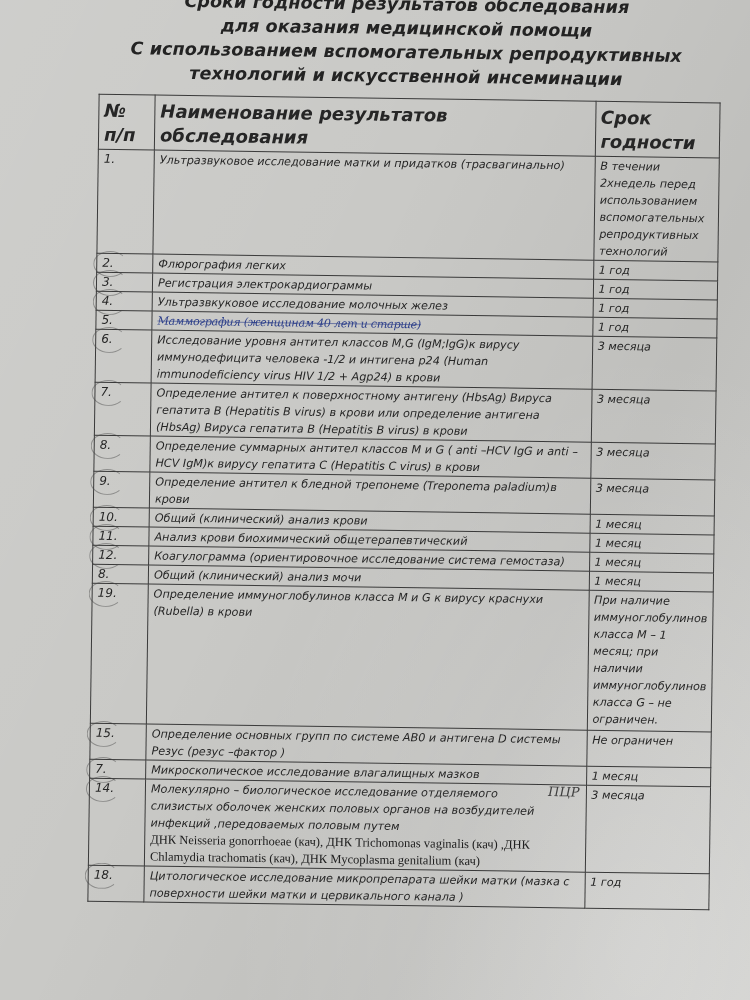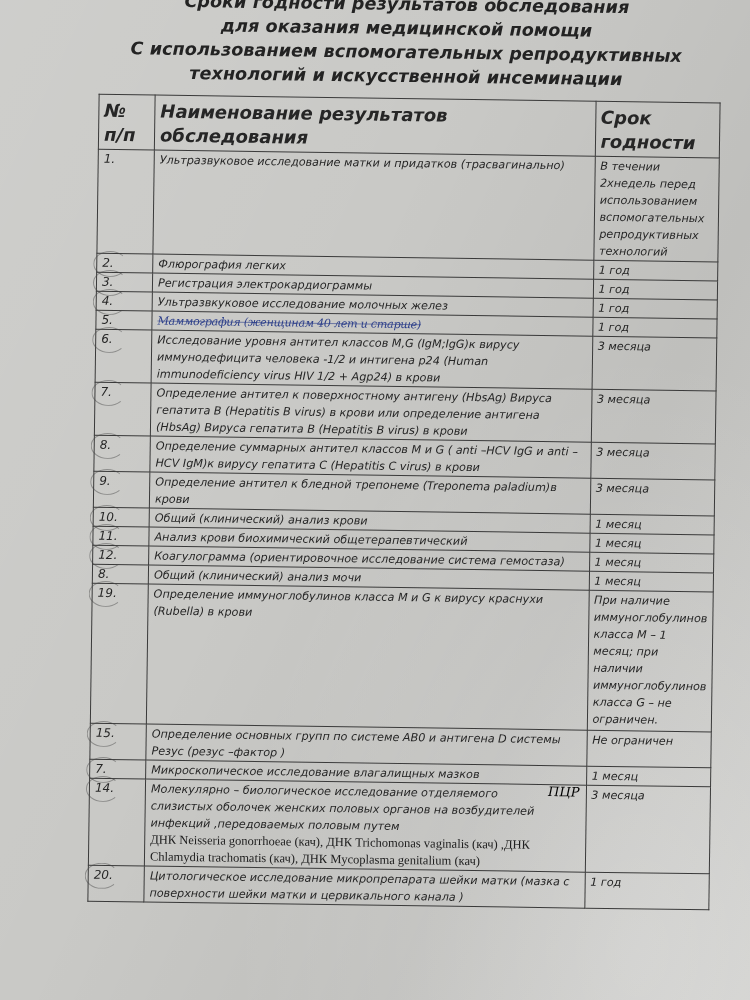--- a/index.html
+++ b/index.html
@@ -95,21 +95,21 @@
       font-style: normal;
       font-size: 12.5px;
       color: #202020;
     }
     .note {
       position: absolute;
       right: 6px;
       top: -2px;
       font-family: "DejaVu Serif", serif;
       font-style: italic;
-      color: #000000;
+      color: #404040;
       font-size: 13px;
     }
     td.name { position: relative; }
     .h-tall1 { height: 92px; }
     .h-tall14 { height: 140px; }
   </style>
 </head>
 <body>
 
 <div class="page">
@@ -212,19 +212,19 @@
       <tr>
         <td class="num"><span class="circle"></span><span>14.</span></td>
         <td class="name">
           <span class="note">ПЦР</span>
           <div style="padding-right:40px;">Молекулярно – биологическое исследование отделяемого слизистых оболочек женских половых органов на возбудителей инфекций ,передоваемых половым путем</div>
           <div class="serif-line">ДНК Neisseria gonorrhoeae (кач), ДНК Trichomonas vaginalis (кач) ,ДНК Chlamydia trachomatis (кач), ДНК Mycoplasma genitalium (кач)</div>
         </td>
         <td class="term">3 месяца</td>
       </tr>
       <tr>
-        <td class="num"><span class="circle"></span><span>20.</span></td>
+        <td class="num"><span class="circle"></span><span>18.</span></td>
         <td class="name">Цитологическое исследование микропрепарата шейки матки (мазка с поверхности шейки матки и цервикального канала )</td>
         <td class="term">1 год</td>
       </tr>
     </tbody>
   </table>
 </div>
 
 </body></html>

